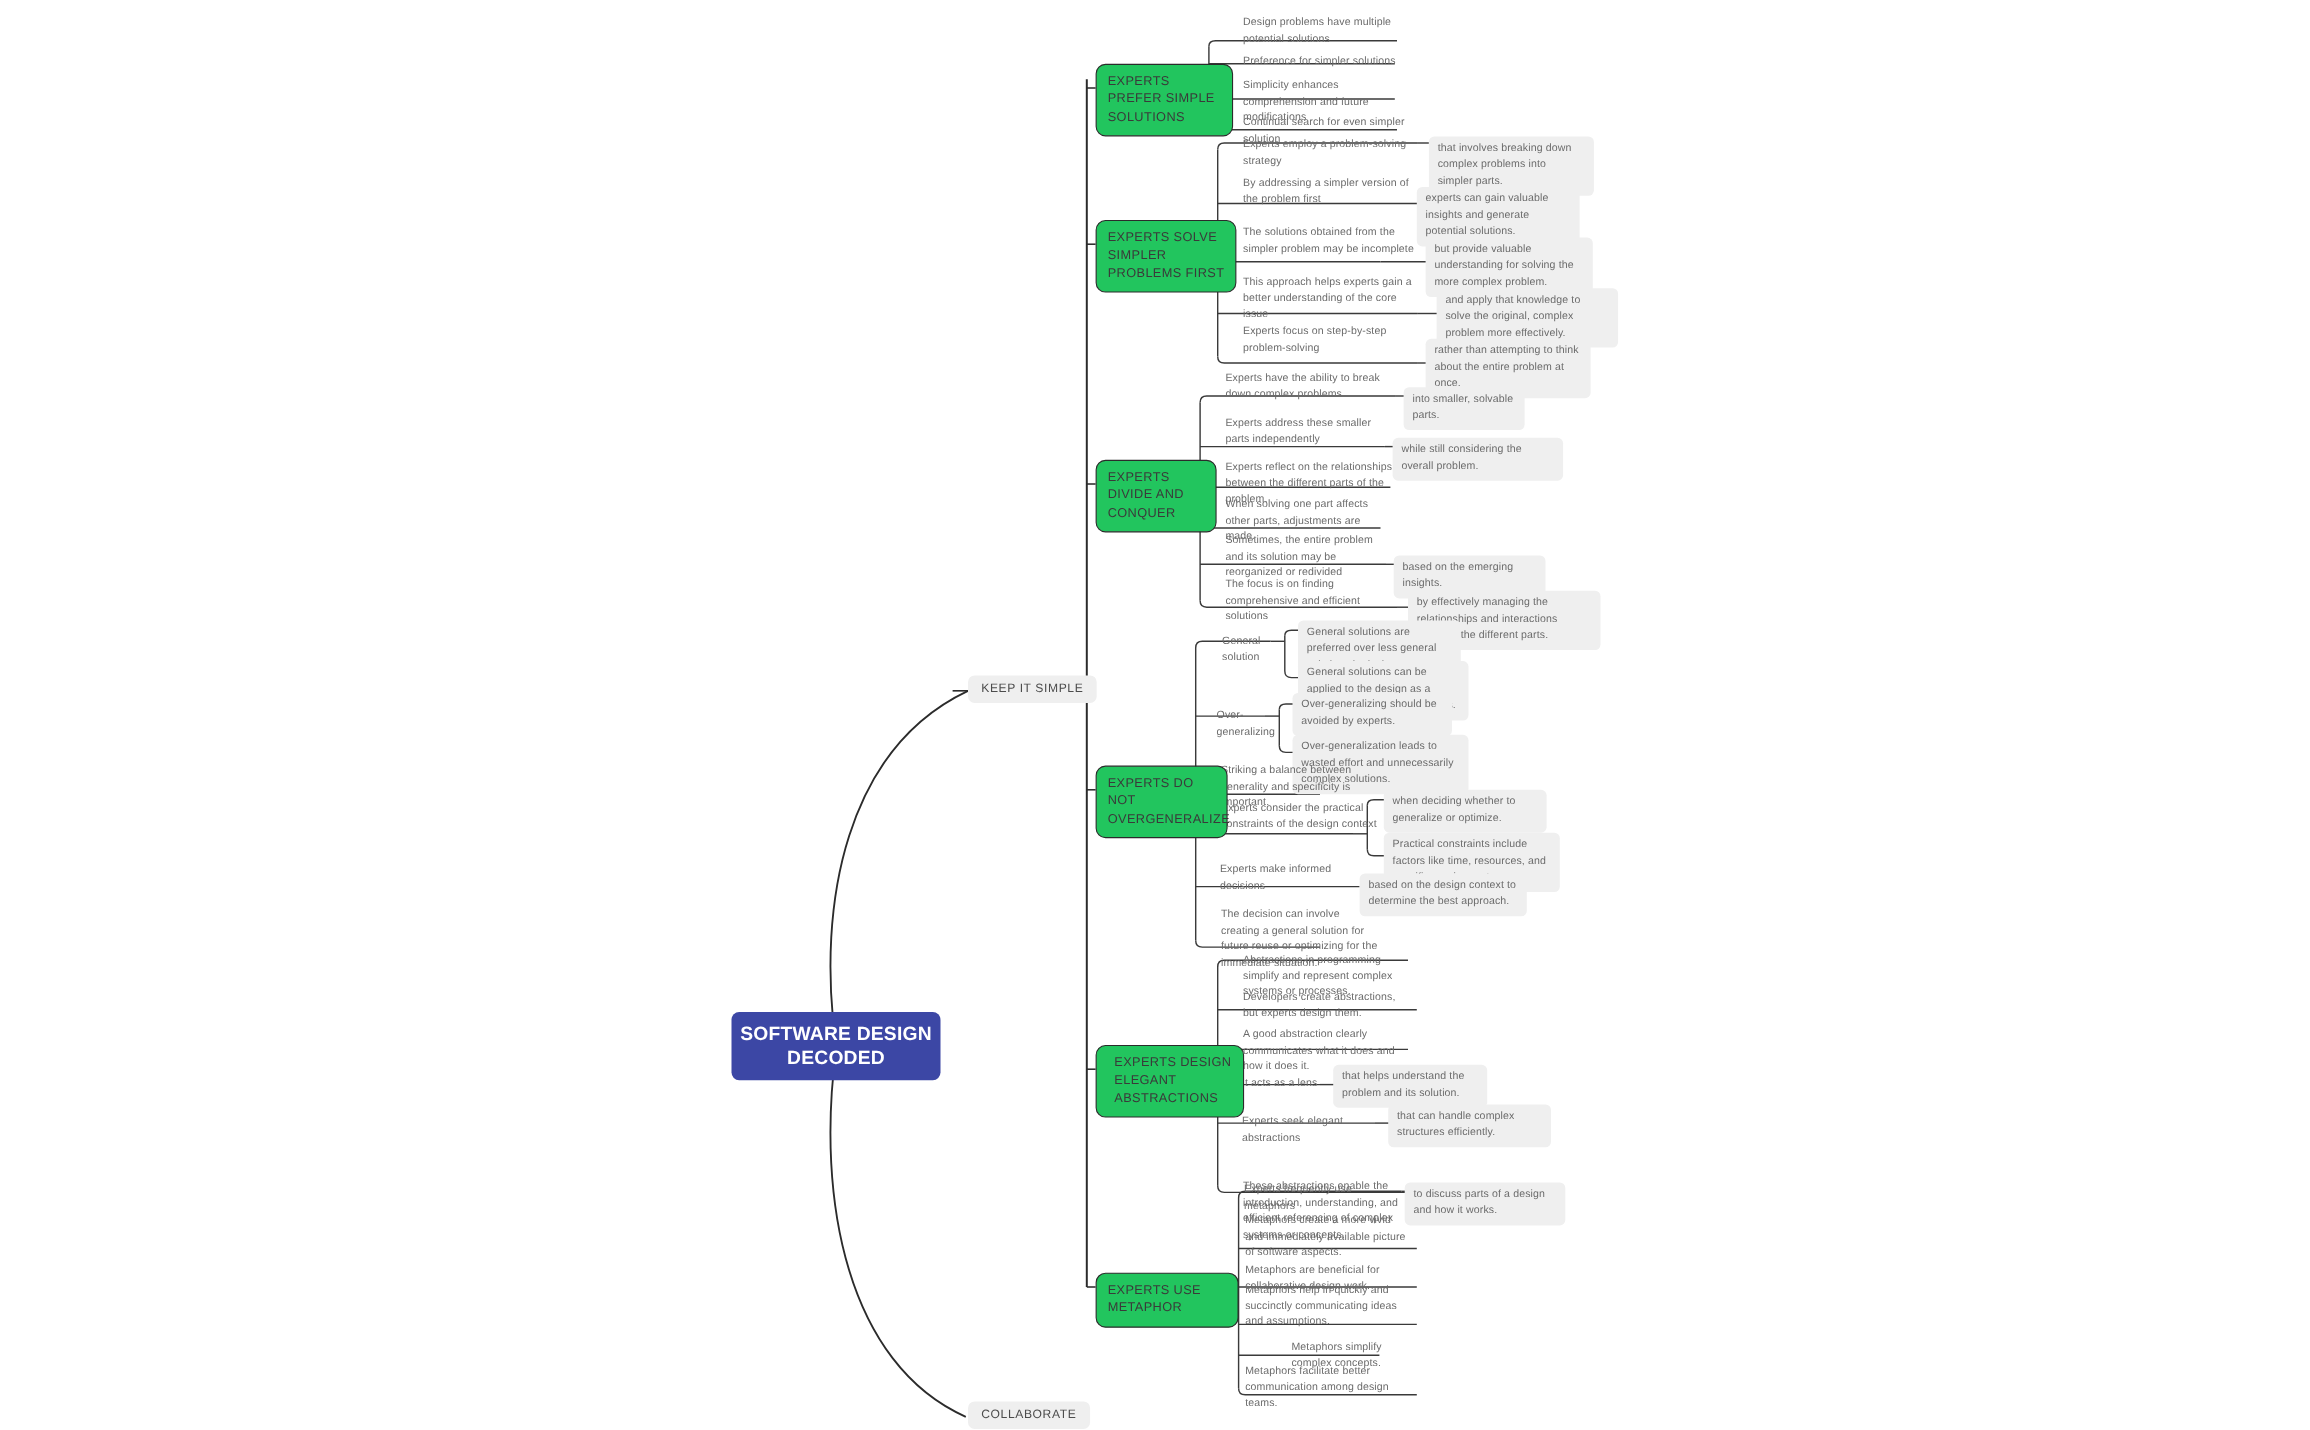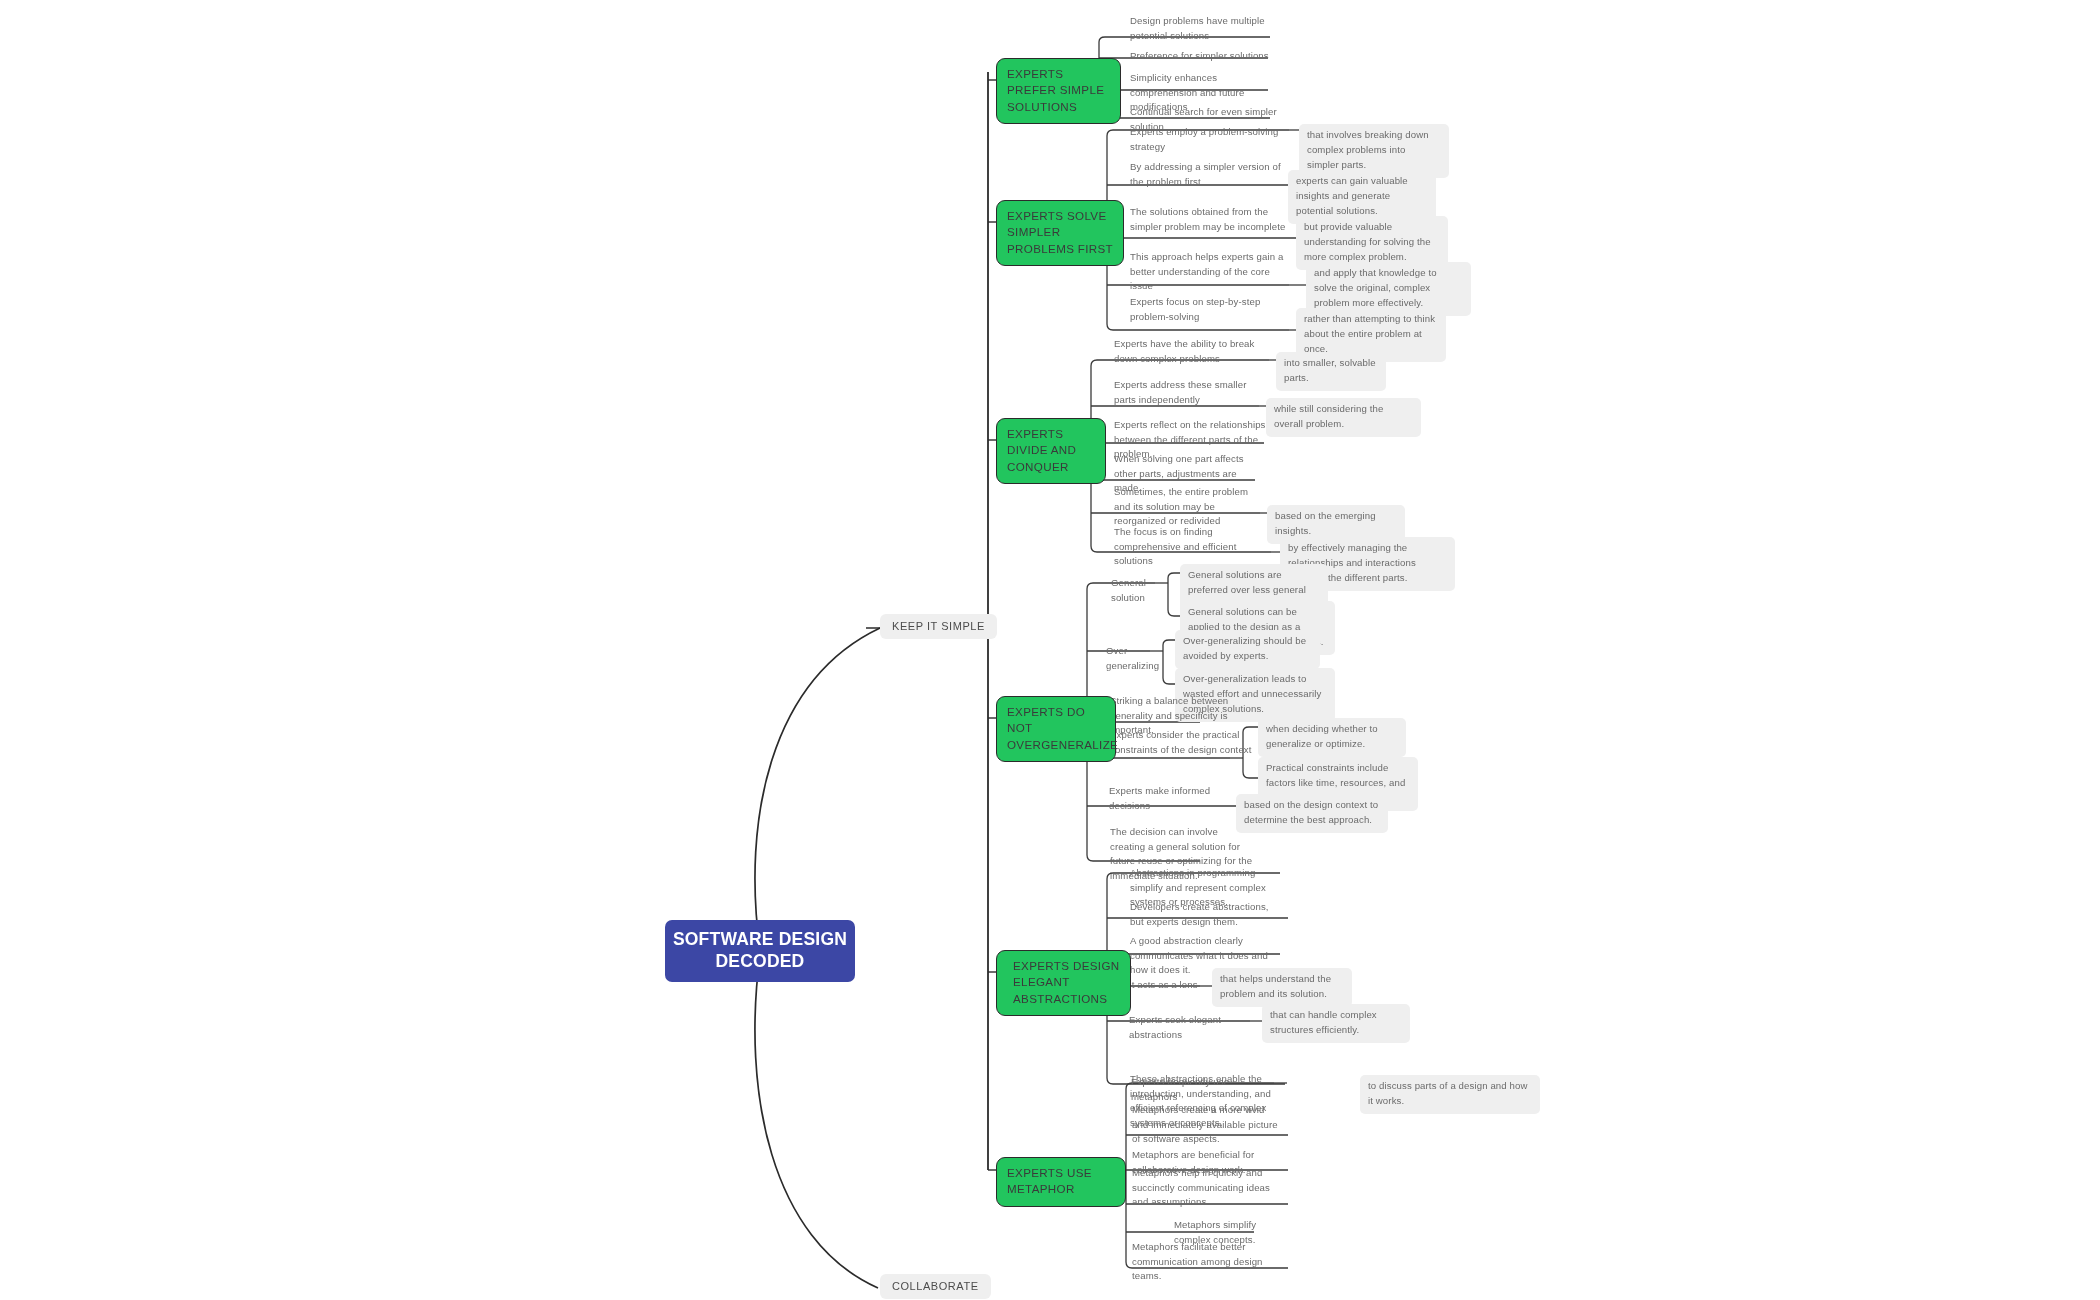--- a/index.html
+++ b/index.html
@@ -403,21 +403,21 @@
     <span>that can handle complex structures efficiently.</span>
   </div>
 
   <div class="leaf" style="left:1126px; top:1072px; width:160px;">
     <span class="txt">These abstractions enable the introduction, understanding, and efficient referencing of complex systems or concepts.</span>
   </div>
 
   <div class="mini" style="left:1128px; top:1075px; width:145px;">
     <span>Experts frequently use metaphors</span>
   </div>
-  <div class="chip" style="left:1360px; top:1075px; width:180px;">
+  <div class="chip" style="left:1277px; top:1075px; width:146px;">
     <span>to discuss parts of a design and how it works.</span>
   </div>
 
   <div class="leaf" style="left:1128px; top:1103px; width:155px;">
     <span class="txt">Metaphors create a more vivid and immediately available picture of software aspects.</span>
   </div>
   <div class="leaf" style="left:1128px; top:1148px; width:158px;">
     <span class="txt">Metaphors are beneficial for collaborative design work.</span>
   </div>
   <div class="leaf" style="left:1128px; top:1166px; width:158px;">

